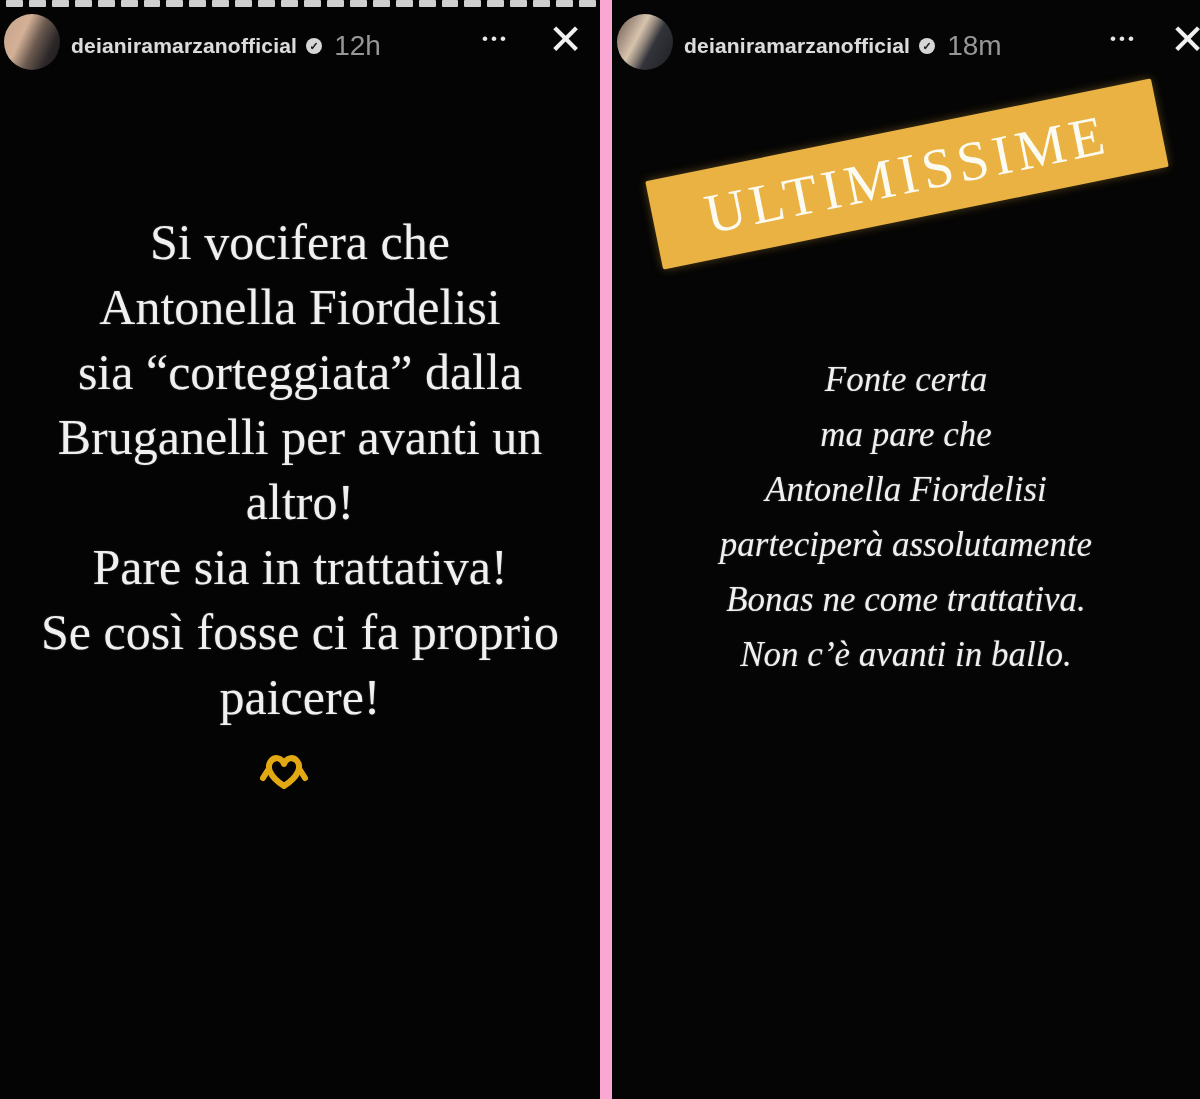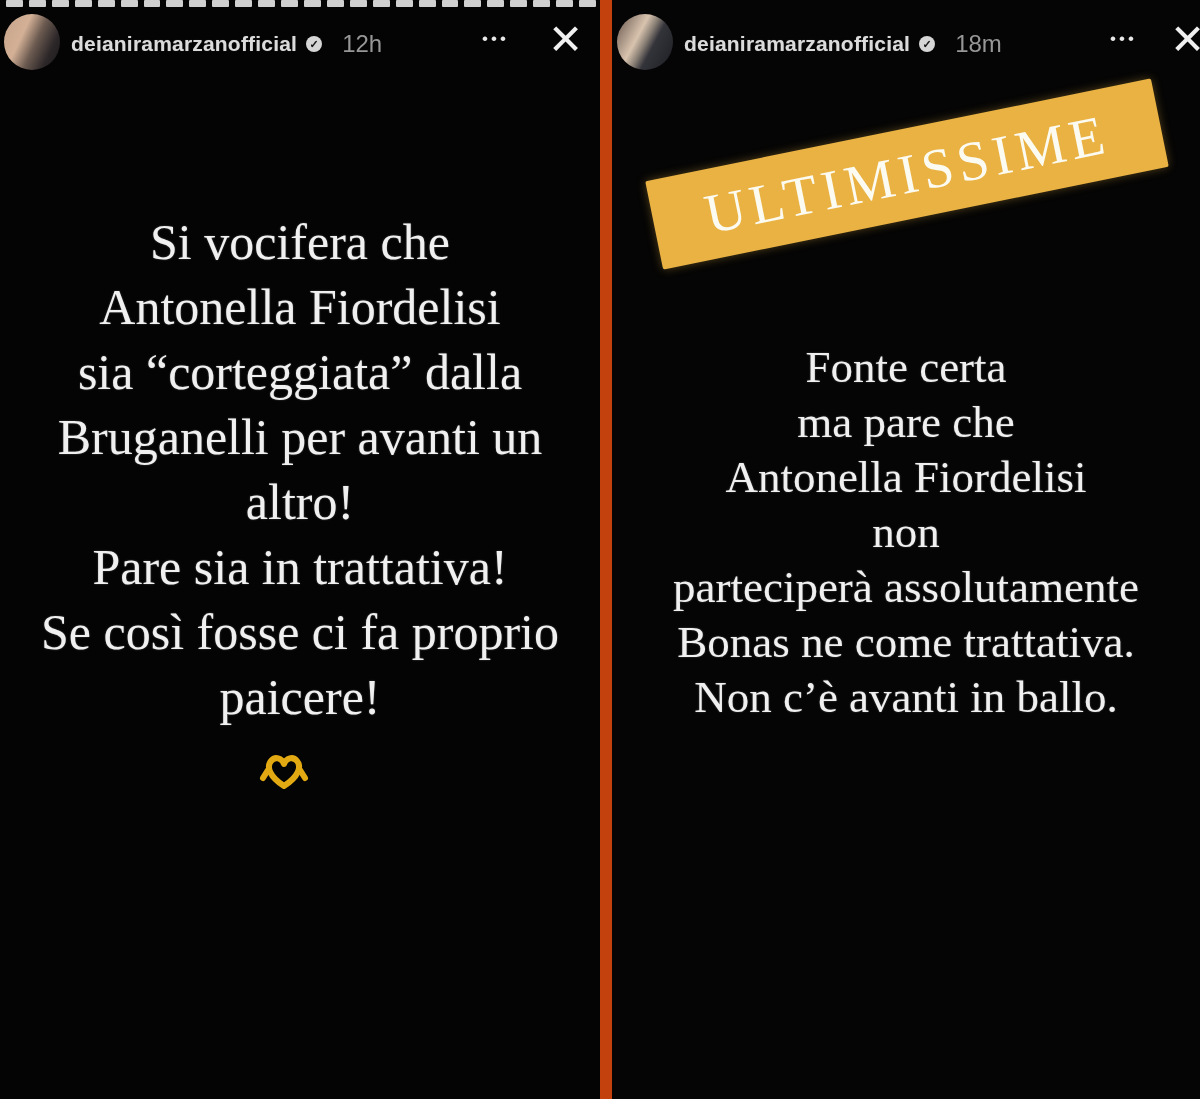--- a/index.html
+++ b/index.html
@@ -1,17 +1,17 @@
 <!DOCTYPE html>
 <html><head>
 <meta charset="utf-8">
 <style>
   html,body{margin:0;padding:0;background:#000;}
   .page{
-    position:relative;width:1200px;height:1099px;background:#c2410c;
+    position:relative;width:1200px;height:1099px;background:#f9a8d4;
     overflow:hidden;font-family:"Liberation Sans",sans-serif;
   }
   .story{position:absolute;top:0;height:1099px;overflow:hidden;}
   .story-left{left:0;width:600px;background:#040404;}
   .story-right{left:612px;width:588px;background:#050505;}
 
   
   .progress-bar{
     position:absolute;top:0;left:6px;right:4px;height:7px;
     display:flex;gap:6px;
@@ -33,42 +33,42 @@
   .user-row-right{left:72px;}
   .username{
     color:#dbdbdb;font-size:21px;font-weight:bold;letter-spacing:.2px;
     text-shadow:0 0 1px rgba(255,255,255,.25);white-space:nowrap;
   }
   .verified{
     width:16px;height:16px;border-radius:50%;background:#d6d6d6;
     color:#161616;font-size:11px;font-weight:bold;line-height:16px;
     text-align:center;flex:0 0 auto;
   }
-  .timestamp{color:#979797;font-size:24px;margin-left:11px;white-space:nowrap;}
+  .timestamp{color:#979797;font-size:28px;margin-left:3px;white-space:nowrap;}
   .more-btn{
     position:absolute;top:24px;color:#e8e8e8;font-size:17px;
     letter-spacing:3px;cursor:pointer;line-height:30px;
   }
   .more-left{left:482px;}
   .more-right{left:498px;}
   .close-btn{
     position:absolute;top:18px;color:#f0f0f0;font-size:42px;font-weight:300;
     line-height:44px;cursor:pointer;font-family:"DejaVu Sans",sans-serif;
   }
   .close-left{left:548px;}
   .close-right{left:558px;}
 
   
   .body-text{
     position:absolute;text-align:center;color:#f0f0f0;
     font-family:"Liberation Serif","DejaVu Serif",serif;
     text-shadow:0 0 2px rgba(255,255,255,.30);
   }
   .body-left{top:210px;left:-22px;width:644px;font-size:50px;line-height:65px;}
-  .body-right{top:340px;left:0;width:588px;font-size:45px;line-height:55px;}
+  .body-right{top:352px;left:0;width:588px;font-size:35px;line-height:55px;font-style:italic;}
   .line{white-space:nowrap;}
 
   
   .heart-hands{
     position:absolute;top:748px;left:258px;width:52px;height:46px;
   }
 
   
   .banner{
     position:absolute;top:129px;left:37px;width:516px;height:90px;
@@ -162,20 +162,19 @@
     </div>
 
     <div class="banner" id="ultimissime-banner" style="background: rgb(233, 178, 67);">
       <span class="banner-text" id="banner-text" style="color: rgb(252, 251, 242);">ULTIMISSIME</span>
     </div>
 
     <div class="body-text body-right">
       <div class="line">Fonte certa</div>
       <div class="line">ma pare che</div>
       <div class="line">Antonella Fiordelisi</div>
-      <div class="line">non</div>
       <div class="line">parteciperà assolutamente</div>
       <div class="line">Bonas ne come trattativa.</div>
       <div class="line">Non c’è avanti in ballo.</div>
     </div>
   </div>
 
 </div>
 
 </body></html>

